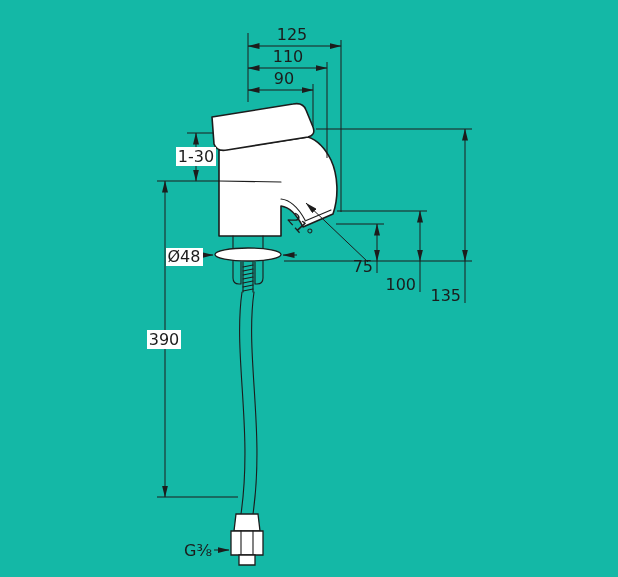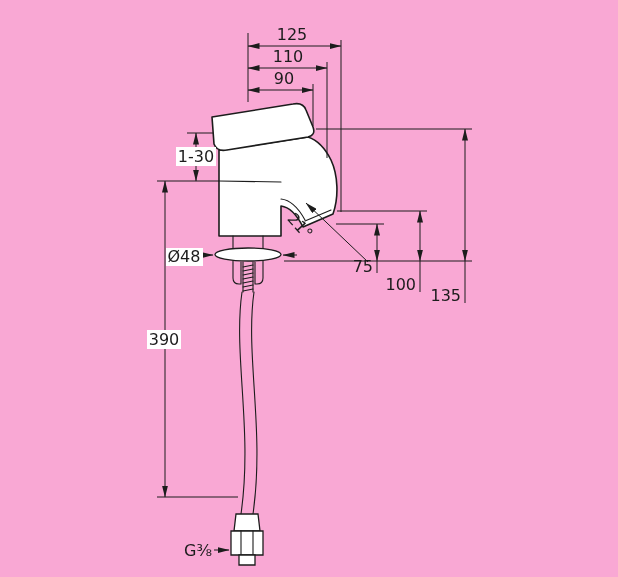--- a/index.html
+++ b/index.html
@@ -1,19 +1,19 @@
 <!DOCTYPE html>
 <html><head>
 <meta charset="utf-8">
 <style>
   html,body{margin:0;padding:0;background:#fff;}
   .canvas{
     position:relative;
     width:618px;height:577px;
-    background:#f9a8d4;
+    background:#14b8a6;
     border-bottom:1px solid #d8d8d8;
     font-family:"DejaVu Sans", sans-serif;
     overflow:hidden;
   }
   svg{display:block;}
   .outline{fill:#ffffff;stroke:#1c1c1c;stroke-width:1.6;stroke-linejoin:round;stroke-linecap:round;}
   .detail{fill:none;stroke:#1c1c1c;stroke-width:1.1;stroke-linejoin:round;stroke-linecap:round;}
   .solid{fill:#ffffff;stroke:#1c1c1c;stroke-width:1.3;}
   .dim{fill:none;stroke:#1c1c1c;stroke-width:1;}
   .dimtext{font:16px "DejaVu Sans", sans-serif;fill:#1c1c1c;}

